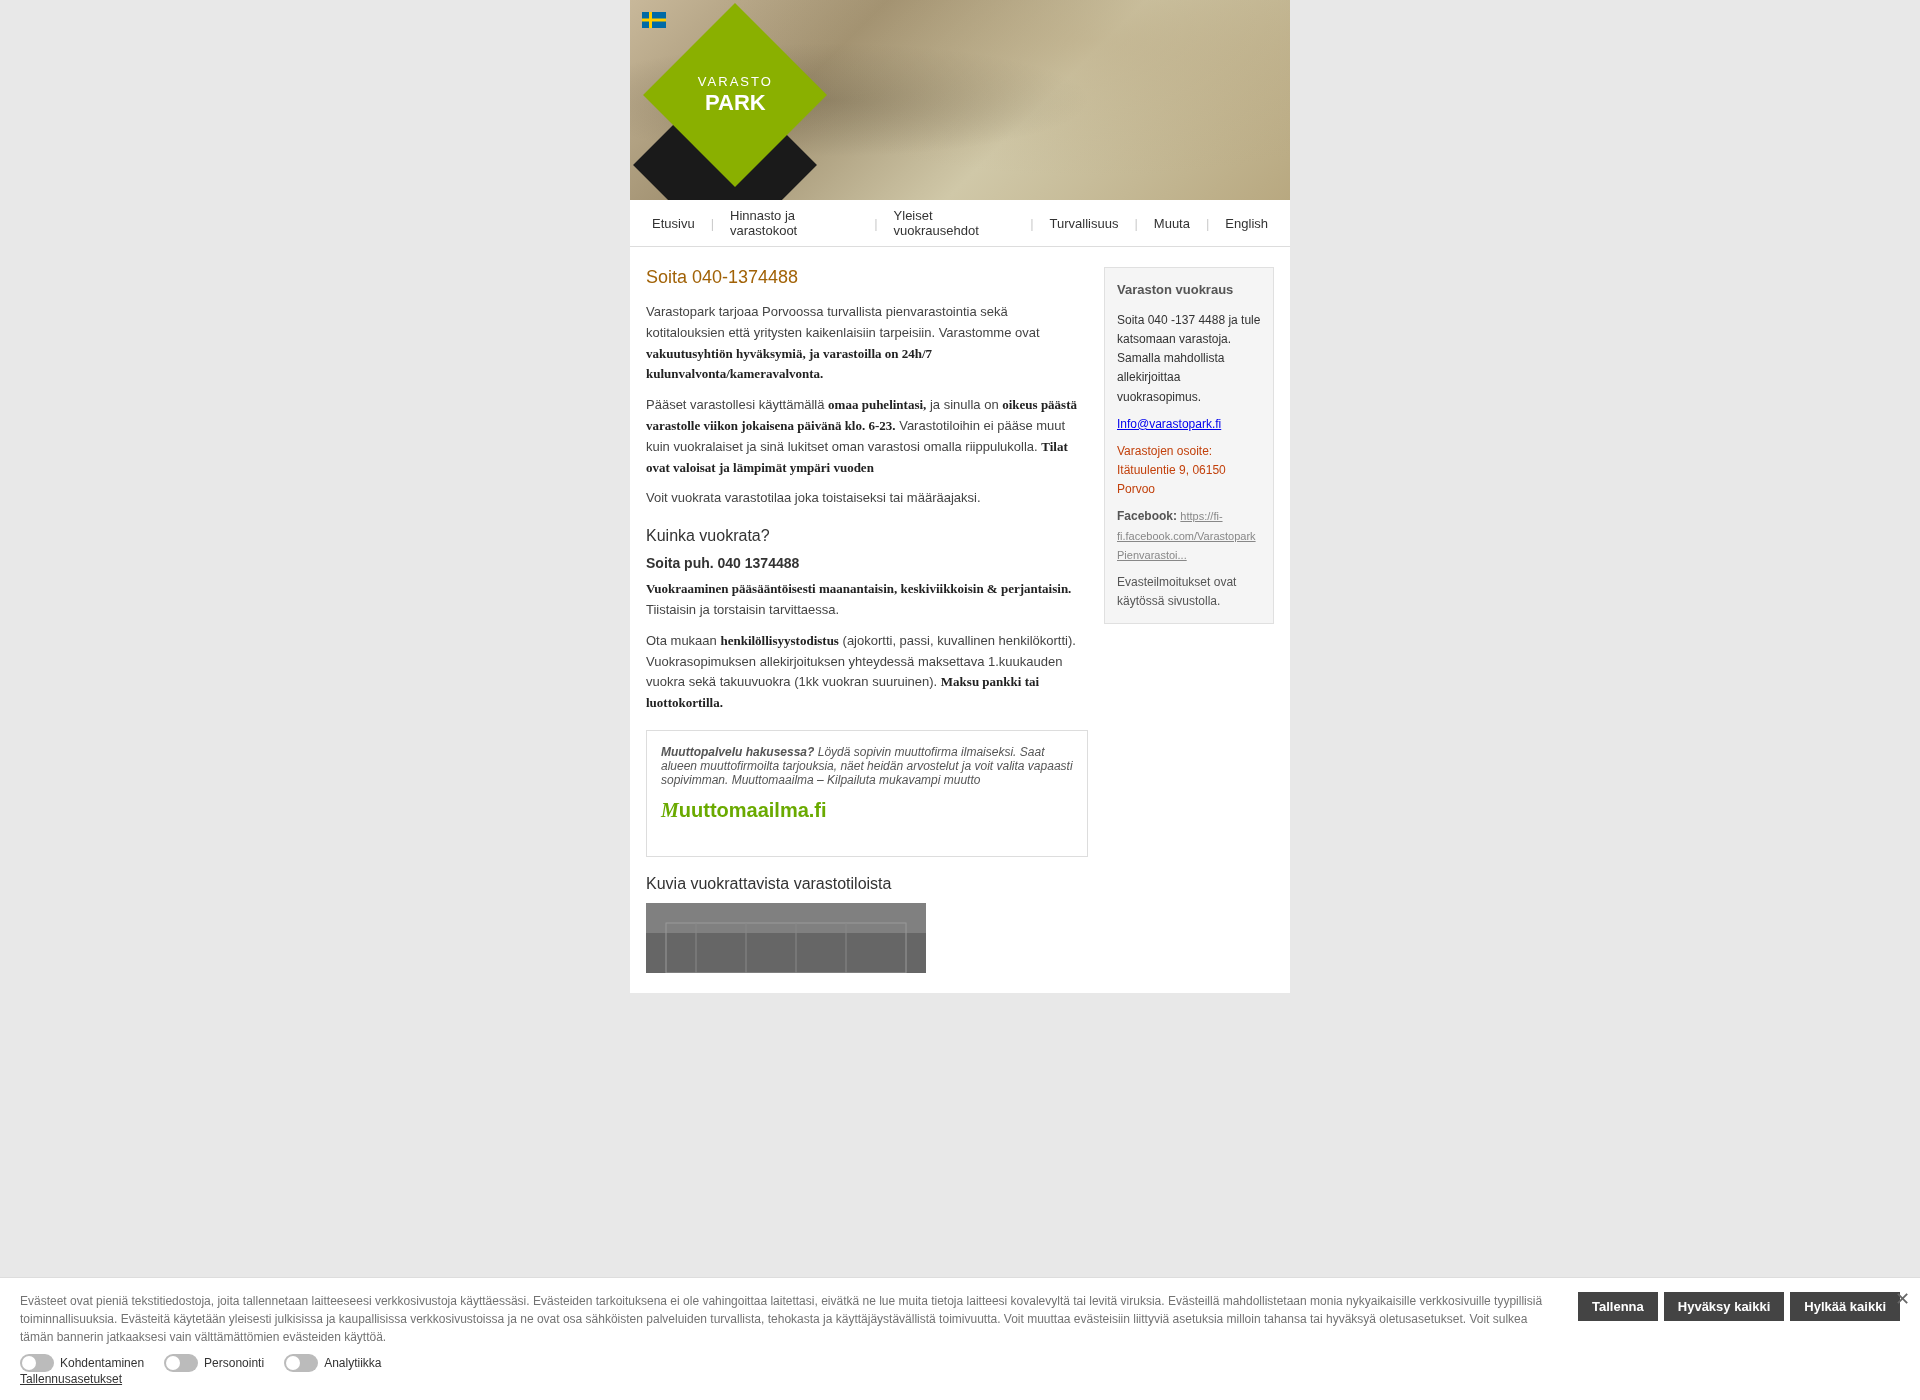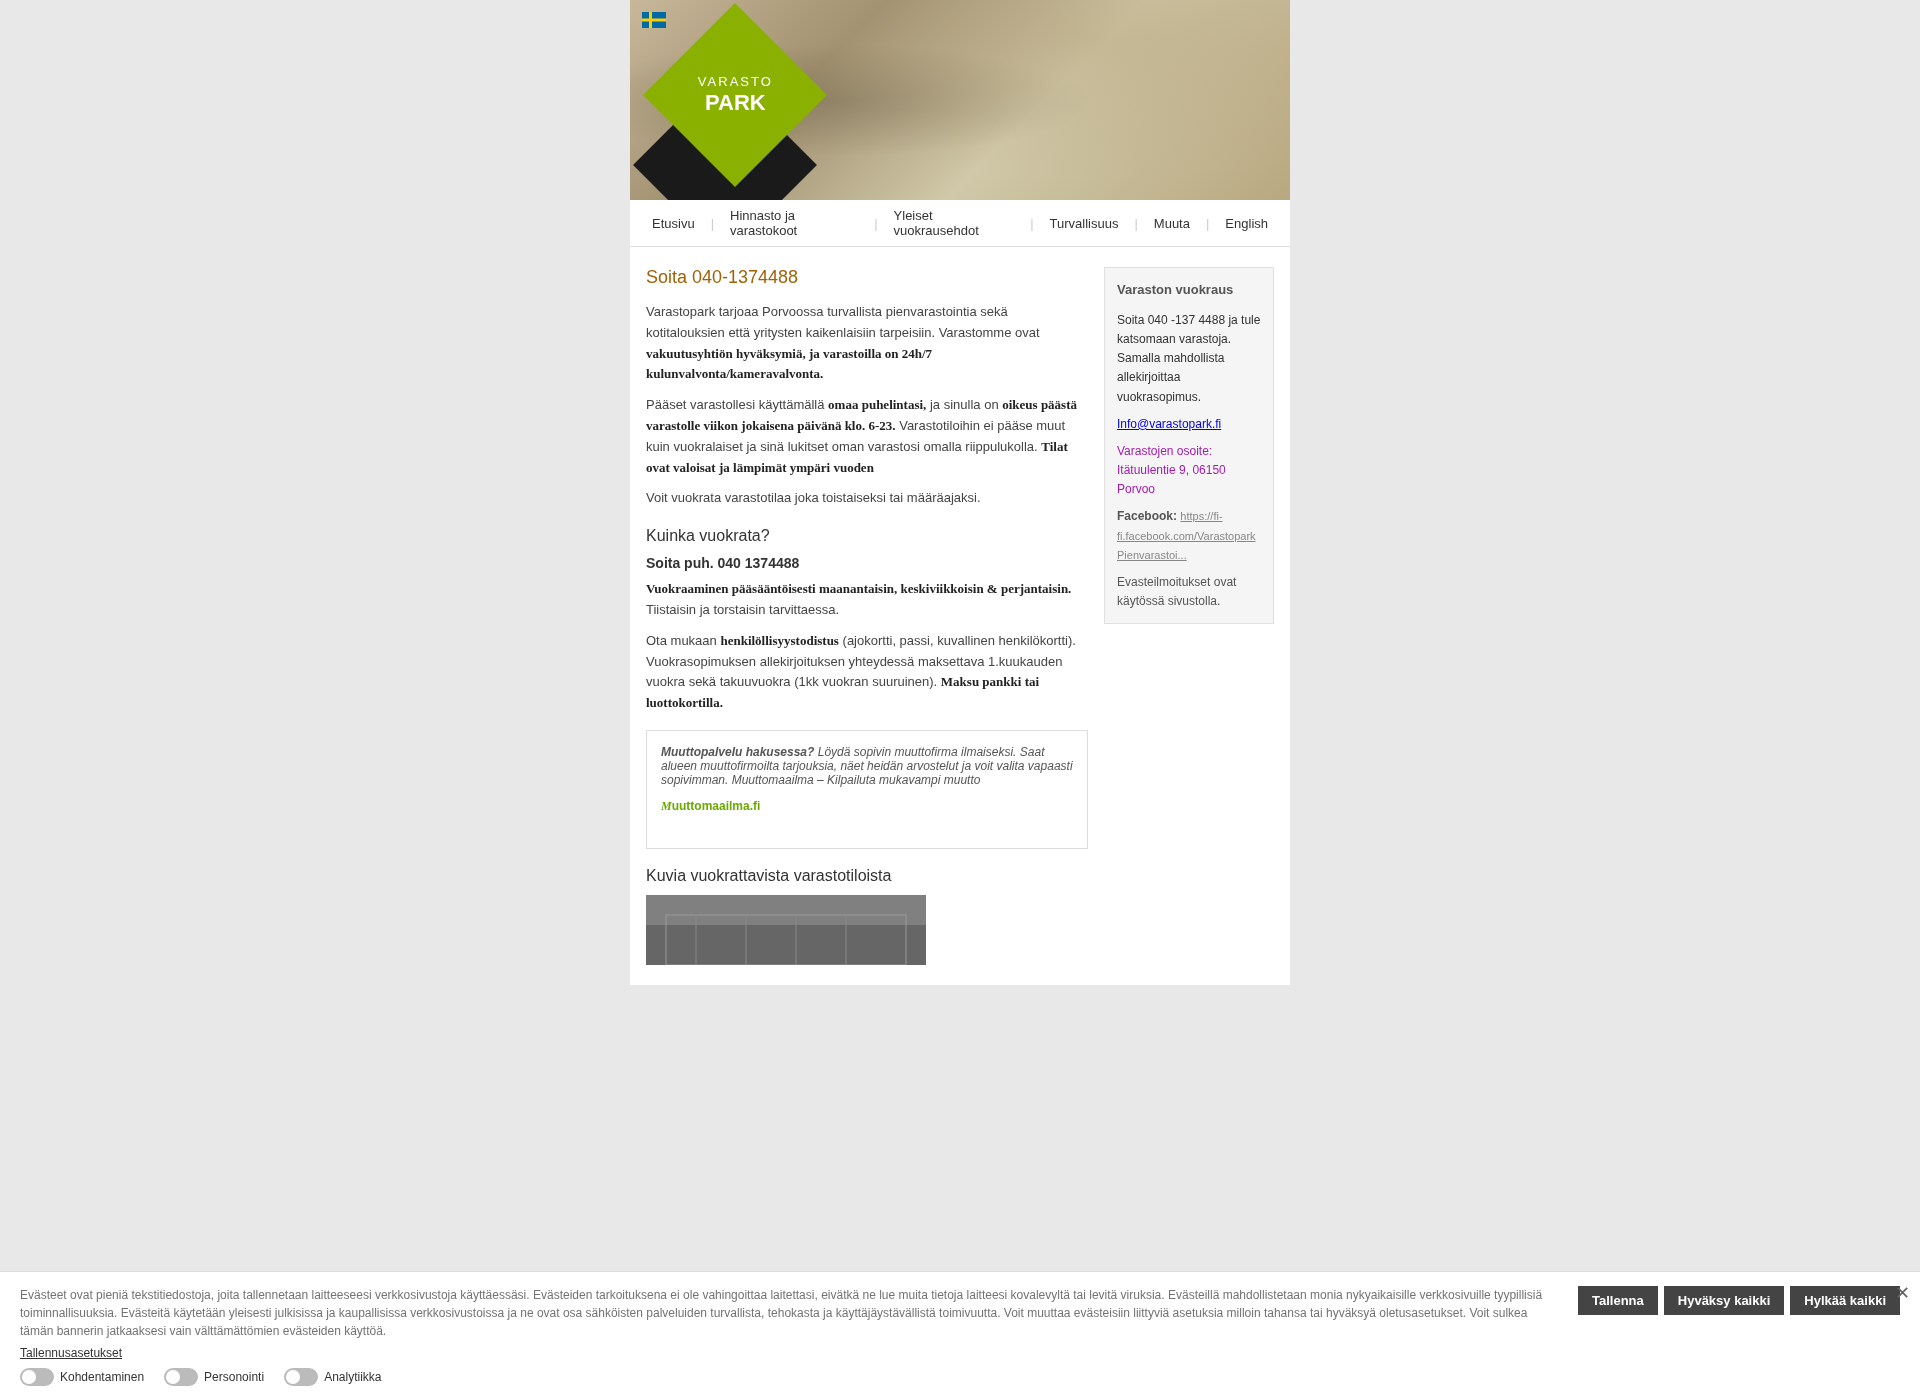--- a/index.html
+++ b/index.html
@@ -166,21 +166,21 @@
     .italic-note {
       font-style: italic;
       font-size: 12px;
       color: #555;
       padding: 12px 16px;
       margin: 16px 0;
     }
 
     .muutto-logo {
       color: #6aaa00;
-      font-size: 12px;
+      font-size: 20px;
       font-weight: bold;
       margin: 8px 0 20px 0;
       padding: 0 16px;
     }
 
     .photo-placeholder {
       width: 280px;
       height: 70px;
       background: linear-gradient(135deg, #888 0%, #aaa 50%, #777 100%);
       display: flex;
@@ -205,21 +205,21 @@
     #right-sidebar .sidebar-box .phone {
       font-size: 12px;
       color: #333;
       margin-bottom: 8px;
     }
     #right-sidebar .sidebar-box .email {
       color: #555;
       margin-bottom: 8px;
     }
     #right-sidebar .sidebar-box .address {
-      color: #a21caf;
+      color: #c2410c;
       margin-bottom: 8px;
     }
     #right-sidebar .sidebar-box .facebook-label {
       font-weight: bold;
       color: #555;
     }
     #right-sidebar .sidebar-box .facebook-link {
       color: #888;
       font-size: 11px;
       word-break: break-word;
@@ -451,36 +451,36 @@
         <p class="evaste-note">Evasteilmoitukset ovat käytössä sivustolla.</p>
       </div>
     </div>
   </div>
 </div>
 
 <div id="cookie-banner">
   <button id="close-cookie">✕</button>
   <div id="cookie-text-area">
     <p>Evästeet ovat pieniä tekstitiedostoja, joita tallennetaan laitteeseesi verkkosivustoja käyttäessäsi. Evästeiden tarkoituksena ei ole vahingoittaa laitettasi, eivätkä ne lue muita tietoja laitteesi kovalevyltä tai levitä viruksia. Evästeillä mahdollistetaan monia nykyaikaisille verkkosivuille tyypillisiä toiminnallisuuksia. Evästeitä käytetään yleisesti julkisissa ja kaupallisissa verkkosivustoissa ja ne ovat osa sähköisten palveluiden turvallista, tehokasta ja käyttäjäystävällistä toimivuutta. Voit muuttaa evästeisiin liittyviä asetuksia milloin tahansa tai hyväksyä oletusasetukset. Voit sulkea tämän bannerin jatkaaksesi vain välttämättömien evästeiden käyttöä.</p>
-    <div>
-      <a href="#">Tallennusasetukset</a>
-    </div>
     <div id="cookie-toggles">
       <div class="toggle-group">
         <div class="toggle-switch off"></div>
         <span class="toggle-label">Kohdentaminen</span>
       </div>
       <div class="toggle-group">
         <div class="toggle-switch off"></div>
         <span class="toggle-label">Personointi</span>
       </div>
       <div class="toggle-group">
         <div class="toggle-switch off"></div>
         <span class="toggle-label">Analytiikka</span>
       </div>
+    </div>
+    <div>
+      <a href="#">Tallennusasetukset</a>
     </div>
   </div>
   <div id="cookie-buttons">
     <button class="cookie-btn">Tallenna</button>
     <button class="cookie-btn">Hyväksy kaikki</button>
     <button class="cookie-btn">Hylkää kaikki</button>
   </div>
 </div>
 
 </body></html>

